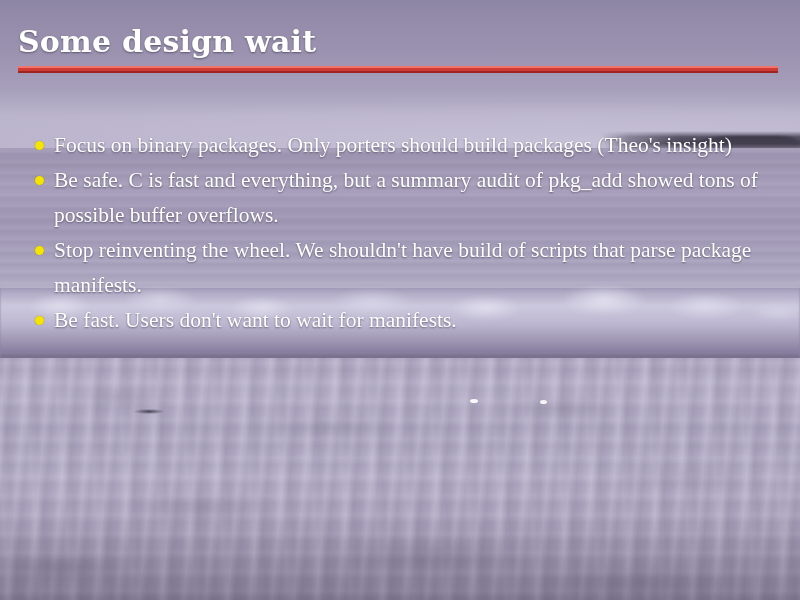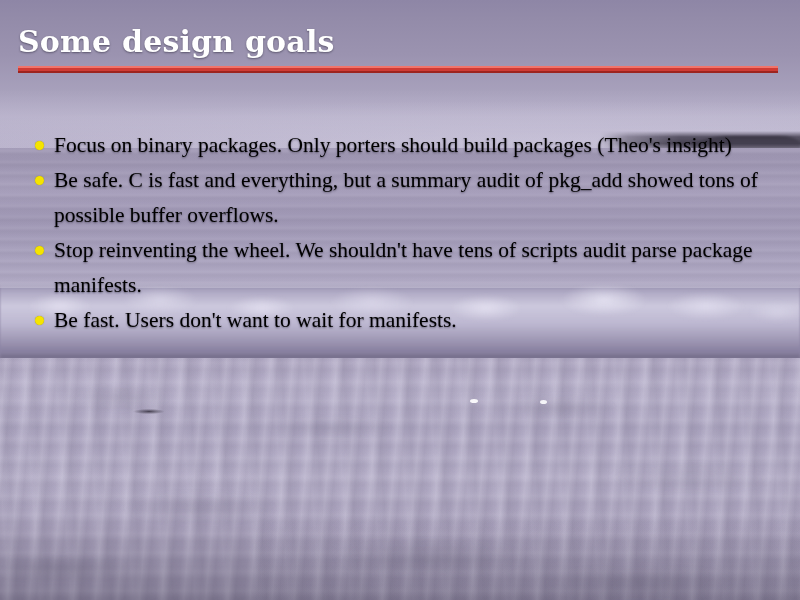--- a/index.html
+++ b/index.html
@@ -210,21 +210,21 @@
     left: 34px;
     top: 128px;
     width: 740px;
     margin: 0;
     padding: 0;
     list-style: none;
   }
   .bullet-item {
     position: relative;
     padding-left: 20px;
-    color: #000000;
+    color: #ffffff;
     font-family: "Liberation Serif", "DejaVu Serif", serif;
     font-size: 21.5px;
     line-height: 35px;
     text-shadow: 0 1px 2px rgba(45,40,60,0.6);
   }
   .bullet-dot {
     position: absolute;
     left: 1px;
     top: 13px;
     width: 9px;
@@ -250,36 +250,36 @@
   <div class="bg-layer bg-sand"></div>
   <div class="bg-layer bg-sand-tex"></div>
   <div class="bg-layer bg-sand-blotch"></div>
   <div class="bg-layer bg-debris"></div>
   <div class="bg-layer bg-glint-a"></div>
   <div class="bg-layer bg-glint-b"></div>
   <div class="bg-layer bg-bottom-shade"></div>
 
   <div class="content">
 
-    <div class="slide-title">Some design goals</div>
+    <div class="slide-title">Some design wait</div>
 
     <div class="title-rule"></div>
 
     <ul class="bullet-list">
       <li class="bullet-item">
         <span class="bullet-dot"></span>
         <span class="bullet-text">Focus on binary packages. Only porters should build packages (Theo's insight)</span>
       </li>
       <li class="bullet-item">
         <span class="bullet-dot"></span>
         <span class="bullet-text">Be safe. C is fast and everything, but a summary audit of pkg_add showed tons of possible buffer overflows.</span>
       </li>
       <li class="bullet-item">
         <span class="bullet-dot"></span>
-        <span class="bullet-text">Stop reinventing the wheel. We shouldn't have tens of scripts audit parse package manifests.</span>
+        <span class="bullet-text">Stop reinventing the wheel. We shouldn't have build of scripts that parse package manifests.</span>
       </li>
       <li class="bullet-item">
         <span class="bullet-dot"></span>
         <span class="bullet-text">Be fast. Users don't want to wait for manifests.</span>
       </li>
     </ul>
 
   </div>
 </div>
 

